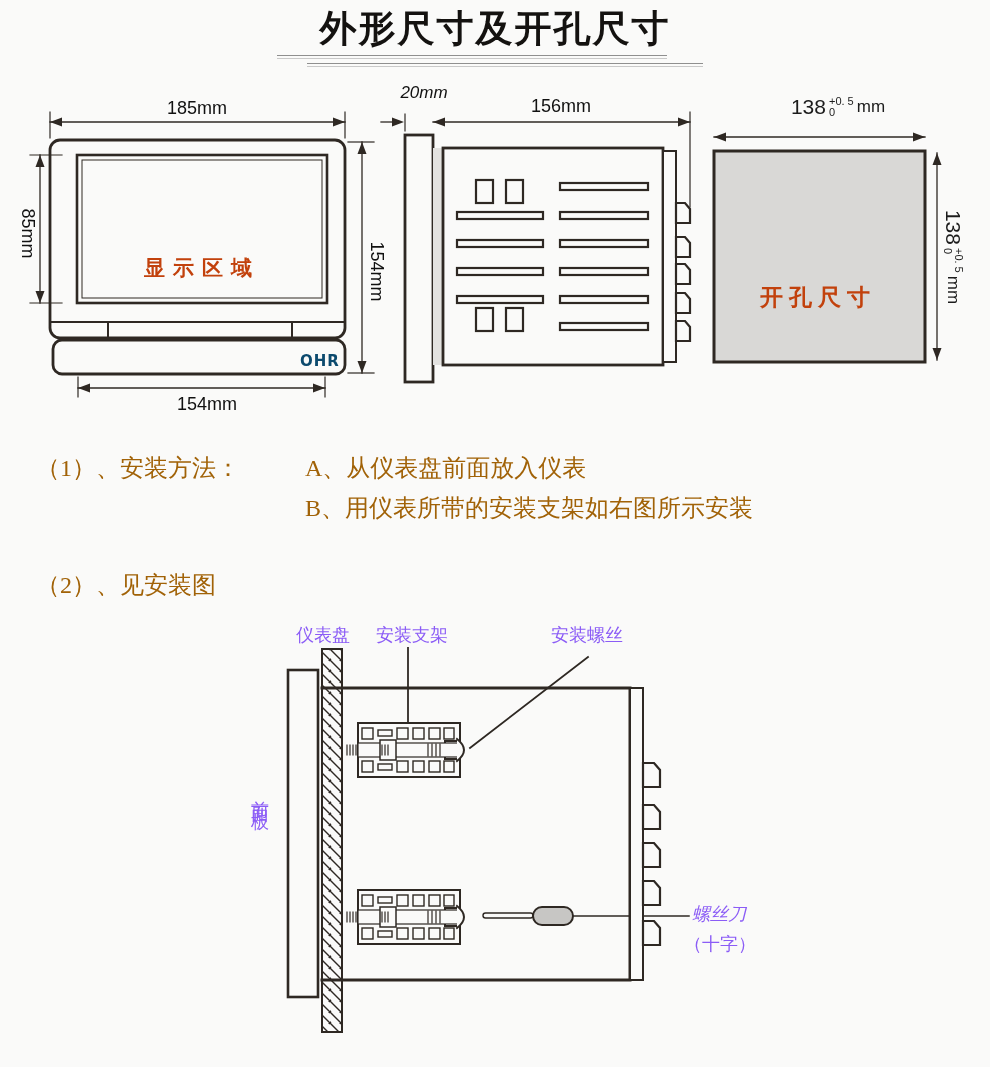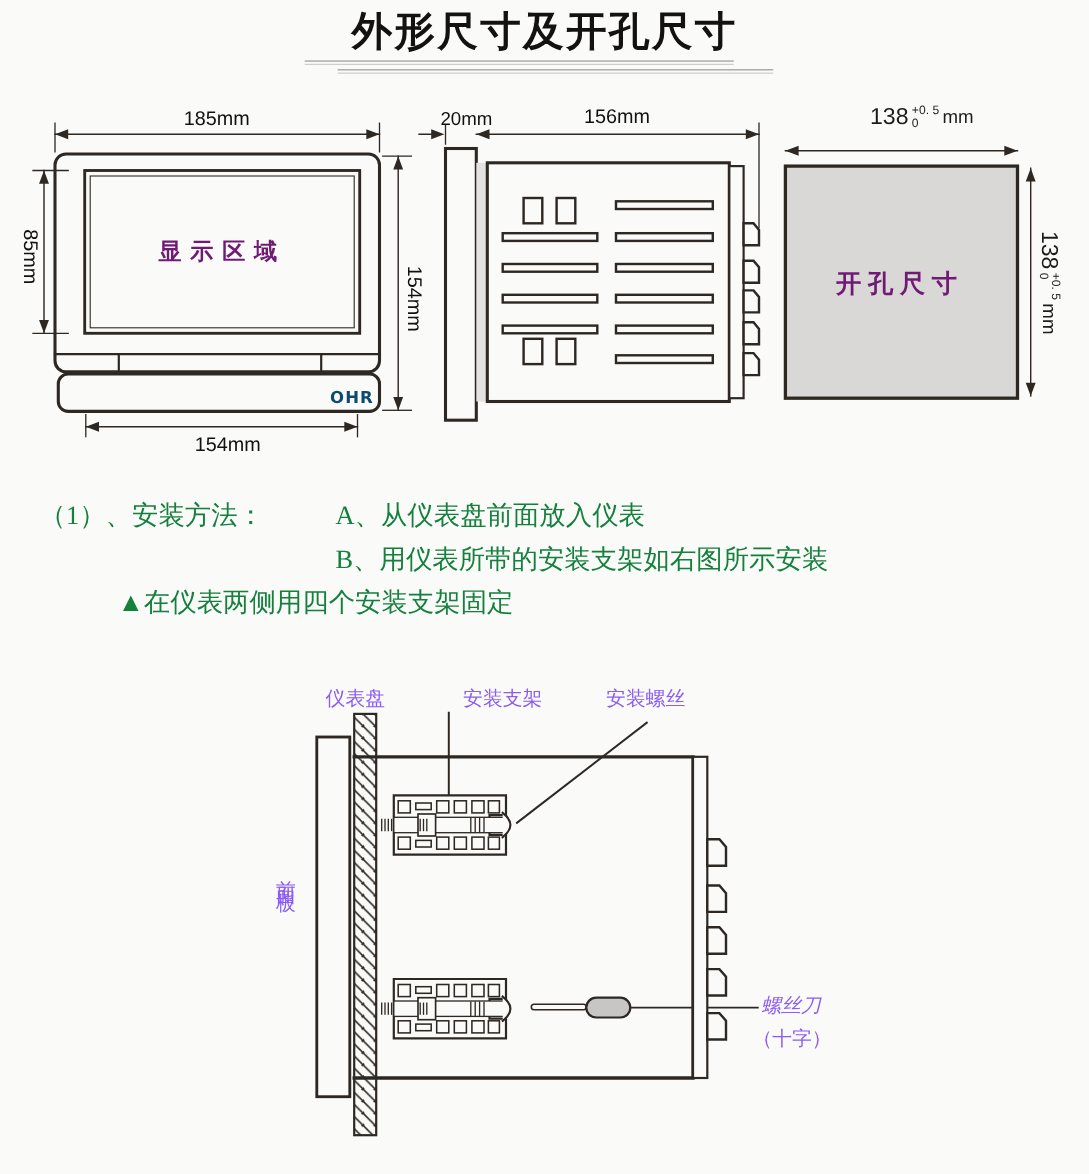--- a/index.html
+++ b/index.html
@@ -18,28 +18,28 @@
   .tline1{left:277px; top:55px; width:390px;}
   .tline2{left:307px; top:63px; width:396px;}
   
   svg{position:absolute; left:0;}
   .svg-top{top:85px;}
   .svg-install{top:610px;}
   
   .lbl{position:absolute; white-space:nowrap;}
   .dim{font-size:18px; color:#111; font-family:"Liberation Sans",sans-serif; text-align:center;}
   .dim-rot{transform:rotate(90deg); transform-origin:center center;}
-  .cjk{font-family:"Liberation Serif", serif; color:#701a75;}
+  .cjk{font-family:"Liberation Serif", serif; color:#c2410c;margin-top:40px;}
   .drawing-label{font-size:23px; font-weight:700; letter-spacing:6px; text-align:center;}
   .tol-wrap{display:flex; align-items:center; justify-content:center; gap:1px;}
   .tol-val{font-size:21px;}
   .tol-stack{display:flex; flex-direction:column; line-height:1.0; font-size:11px; text-align:left; margin:0 2px;}
   .tol-unit{font-size:17px;}
   
-  .instr{font-size:24px; font-family:"Liberation Serif", serif; color:#15803d;}
+  .instr{font-size:24px; font-family:"Liberation Serif", serif; color:#a16207;}
   
   .ins-lbl{font-size:18px; font-family:"Liberation Serif", serif; color:#8b5cf6;}
   .vert{writing-mode:vertical-rl; letter-spacing:6px;}
   .brand{font-size:15px; font-weight:800; letter-spacing:1px; color:#0c4a6e; font-family:"DejaVu Sans", sans-serif;}
 </style>
 </head>
 <body>
 
 <div class="page">
 
@@ -149,21 +149,21 @@
     </g>
   </svg>
 
   <div class="lbl dim" style="left:162px; top:98px; width:70px;">185mm</div>
   <div class="lbl dim dim-rot" style="left:4px; top:221px; width:46px;">85mm</div>
   <div class="lbl dim dim-rot" style="left:348px; top:259px; width:56px;">154mm</div>
   <div class="lbl dim" style="left:172px; top:394px; width:70px;">154mm</div>
   <div class="lbl cjk" style="left:112px; top:214px; width:180px; font-size:21px; font-weight:700; letter-spacing:8px; text-align:center;">显示区域</div>
   <div class="lbl brand" style="left:300px; top:352px;">OHR</div>
 
-  <div class="lbl dim" style="left:394px; top:99px; width:60px; font-size:17px;">20mm</div>
+  <div class="lbl dim" style="left:394px; top:83px; width:60px; font-size:17px;font-style:italic;">20mm</div>
   <div class="lbl dim" style="left:526px; top:96px; width:70px;">156mm</div>
 
   <div class="lbl tol-wrap" style="left:768px; top:95px; width:140px;">
     <span class="tol-val">138</span>
     <span class="tol-stack">
       <span>+0. 5</span>
       <span>0</span>
     </span>
     <span class="tol-unit">mm</span>
   </div>
@@ -175,21 +175,21 @@
       <span>0</span>
     </span>
     <span class="tol-unit">mm</span>
   </div>
 
   <div class="lbl cjk drawing-label" style="left:738px; top:242px; width:160px;">开孔尺寸</div>
 
   <div class="lbl instr" style="left:36px;  top:452px;">（1）、安装方法：</div>
   <div class="lbl instr" style="left:305px; top:452px;">A、从仪表盘前面放入仪表</div>
   <div class="lbl instr" style="left:305px; top:492px;">B、用仪表所带的安装支架如右图所示安装</div>
-  <div class="lbl instr" style="left:107px; top:531px;">▲在仪表两侧用四个安装支架固定</div>
+  <div class="lbl instr" style="left:36px;  top:569px;">（2）、见安装图</div>
 
   <svg class="svg-install" width="990" height="457" viewBox="0 610 990 457">
     <defs>
       <pattern id="hatch" width="11" height="11" patternUnits="userSpaceOnUse">
         <path d="M-1,9 l2,2 M0,0 l11,11 M9,-1 l2,2" stroke="#2e2823" stroke-width="1.4" fill="none"></path>
       </pattern>
     </defs>
     <g stroke="#2e2823" fill="none" stroke-linecap="square">
 
       <line x1="408" y1="648" x2="408" y2="722" stroke-width="1.8"></line>
@@ -280,19 +280,19 @@
       </g>
 
       <g>
         <rect x="483" y="913" width="50" height="5" rx="2.5" stroke-width="1.4" fill="#fafaf9"></rect>
         <rect x="533" y="907" width="40" height="18" rx="9" stroke-width="2" fill="#c7c6c4"></rect>
       </g>
     </g>
   </svg>
 
   <div class="lbl ins-lbl" style="left:296px; top:623px;">仪表盘</div>
-  <div class="lbl ins-lbl" style="left:376px; top:623px;margin-left:45px;">安装支架</div>
+  <div class="lbl ins-lbl" style="left:376px; top:623px;">安装支架</div>
   <div class="lbl ins-lbl" style="left:551px; top:623px;">安装螺丝</div>
   <div class="lbl ins-lbl vert" style="left:248px; top:786px;">前面板</div>
   <div class="lbl ins-lbl" style="left:692px; top:902px;font-style:italic;">螺丝刀</div>
   <div class="lbl ins-lbl" style="left:684px; top:932px;">（十字）</div>
 
 </div>
 
 </body></html>

